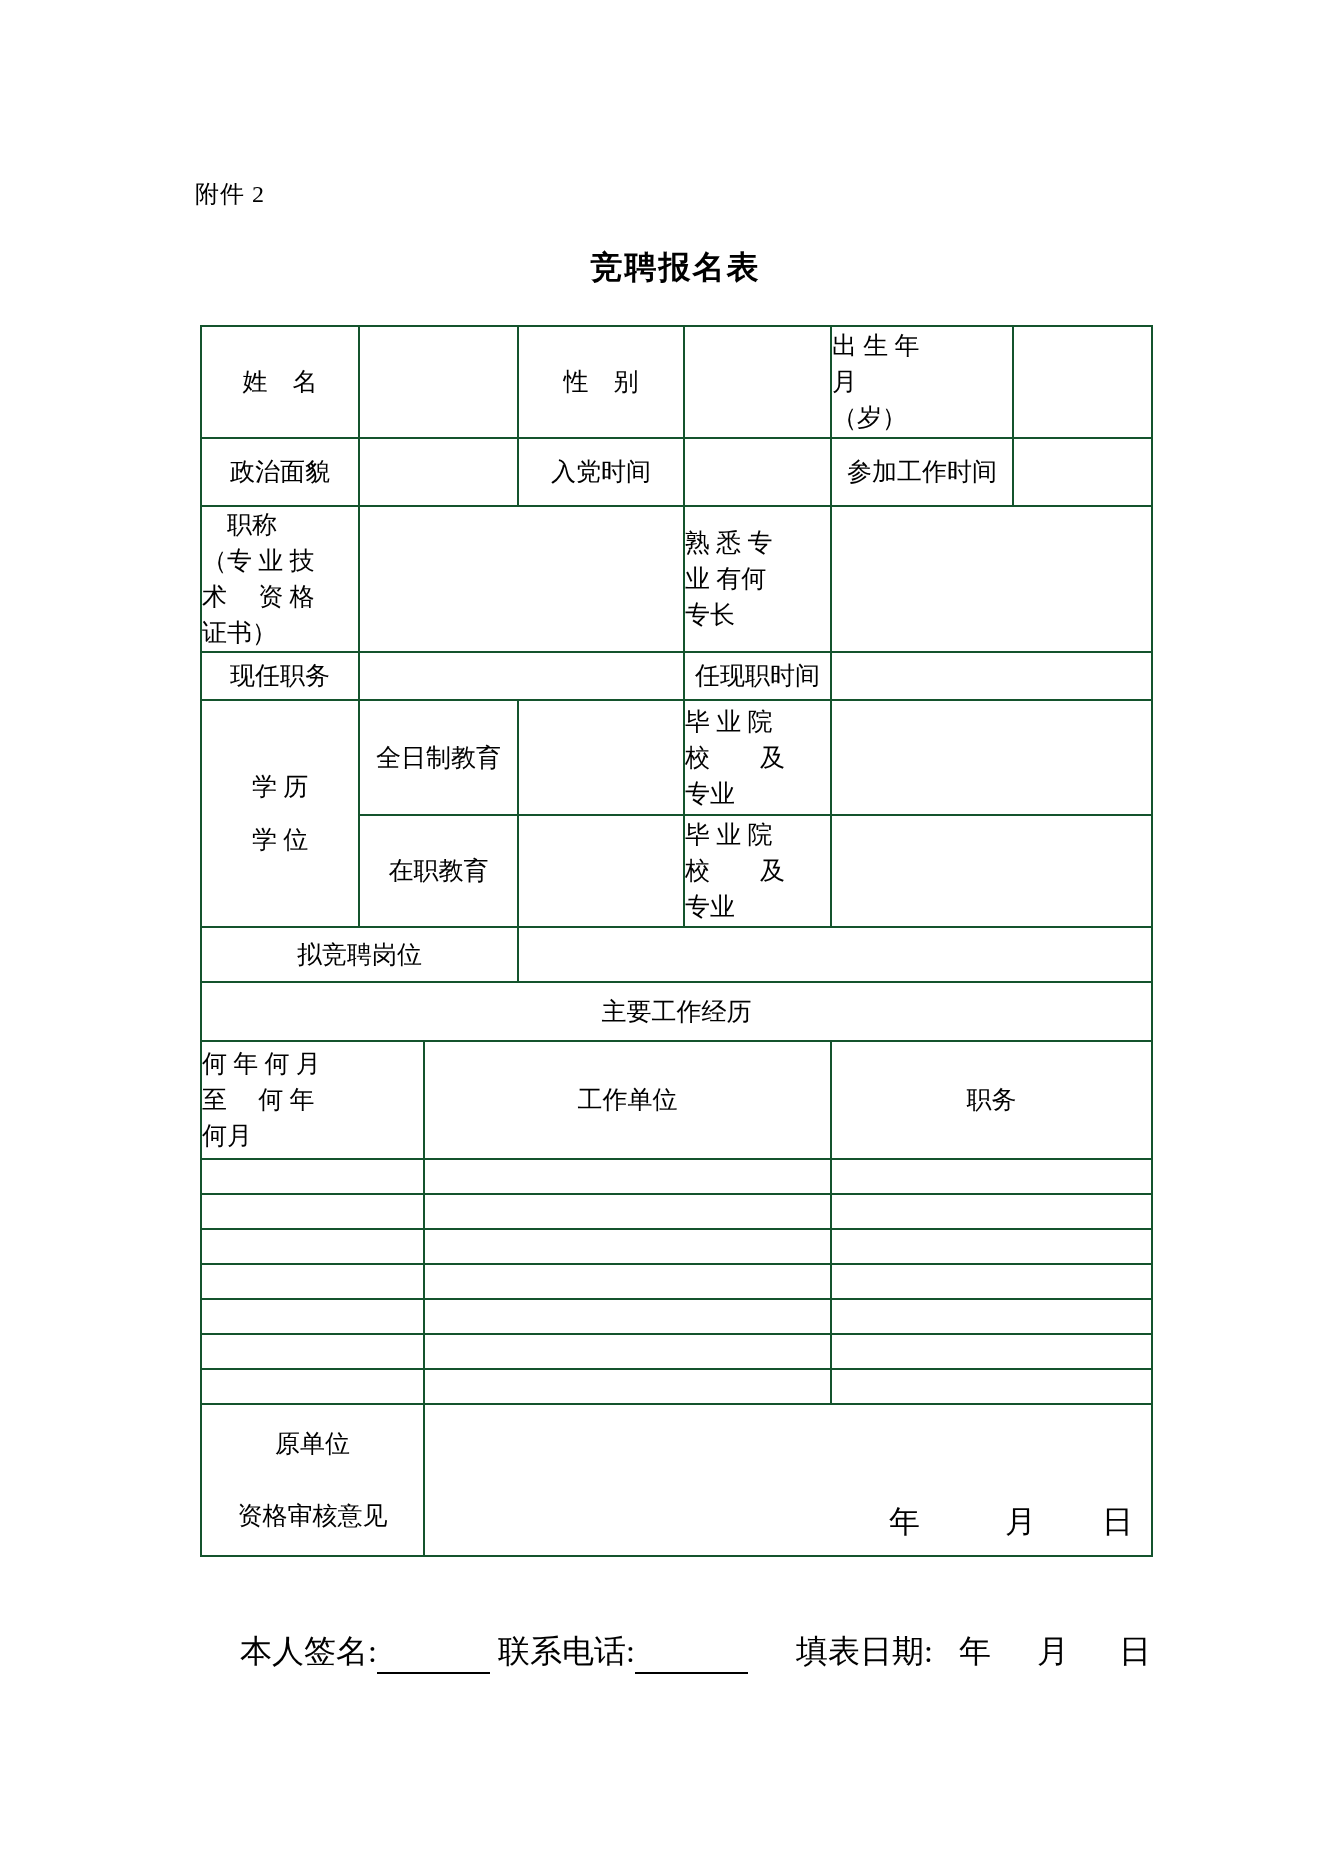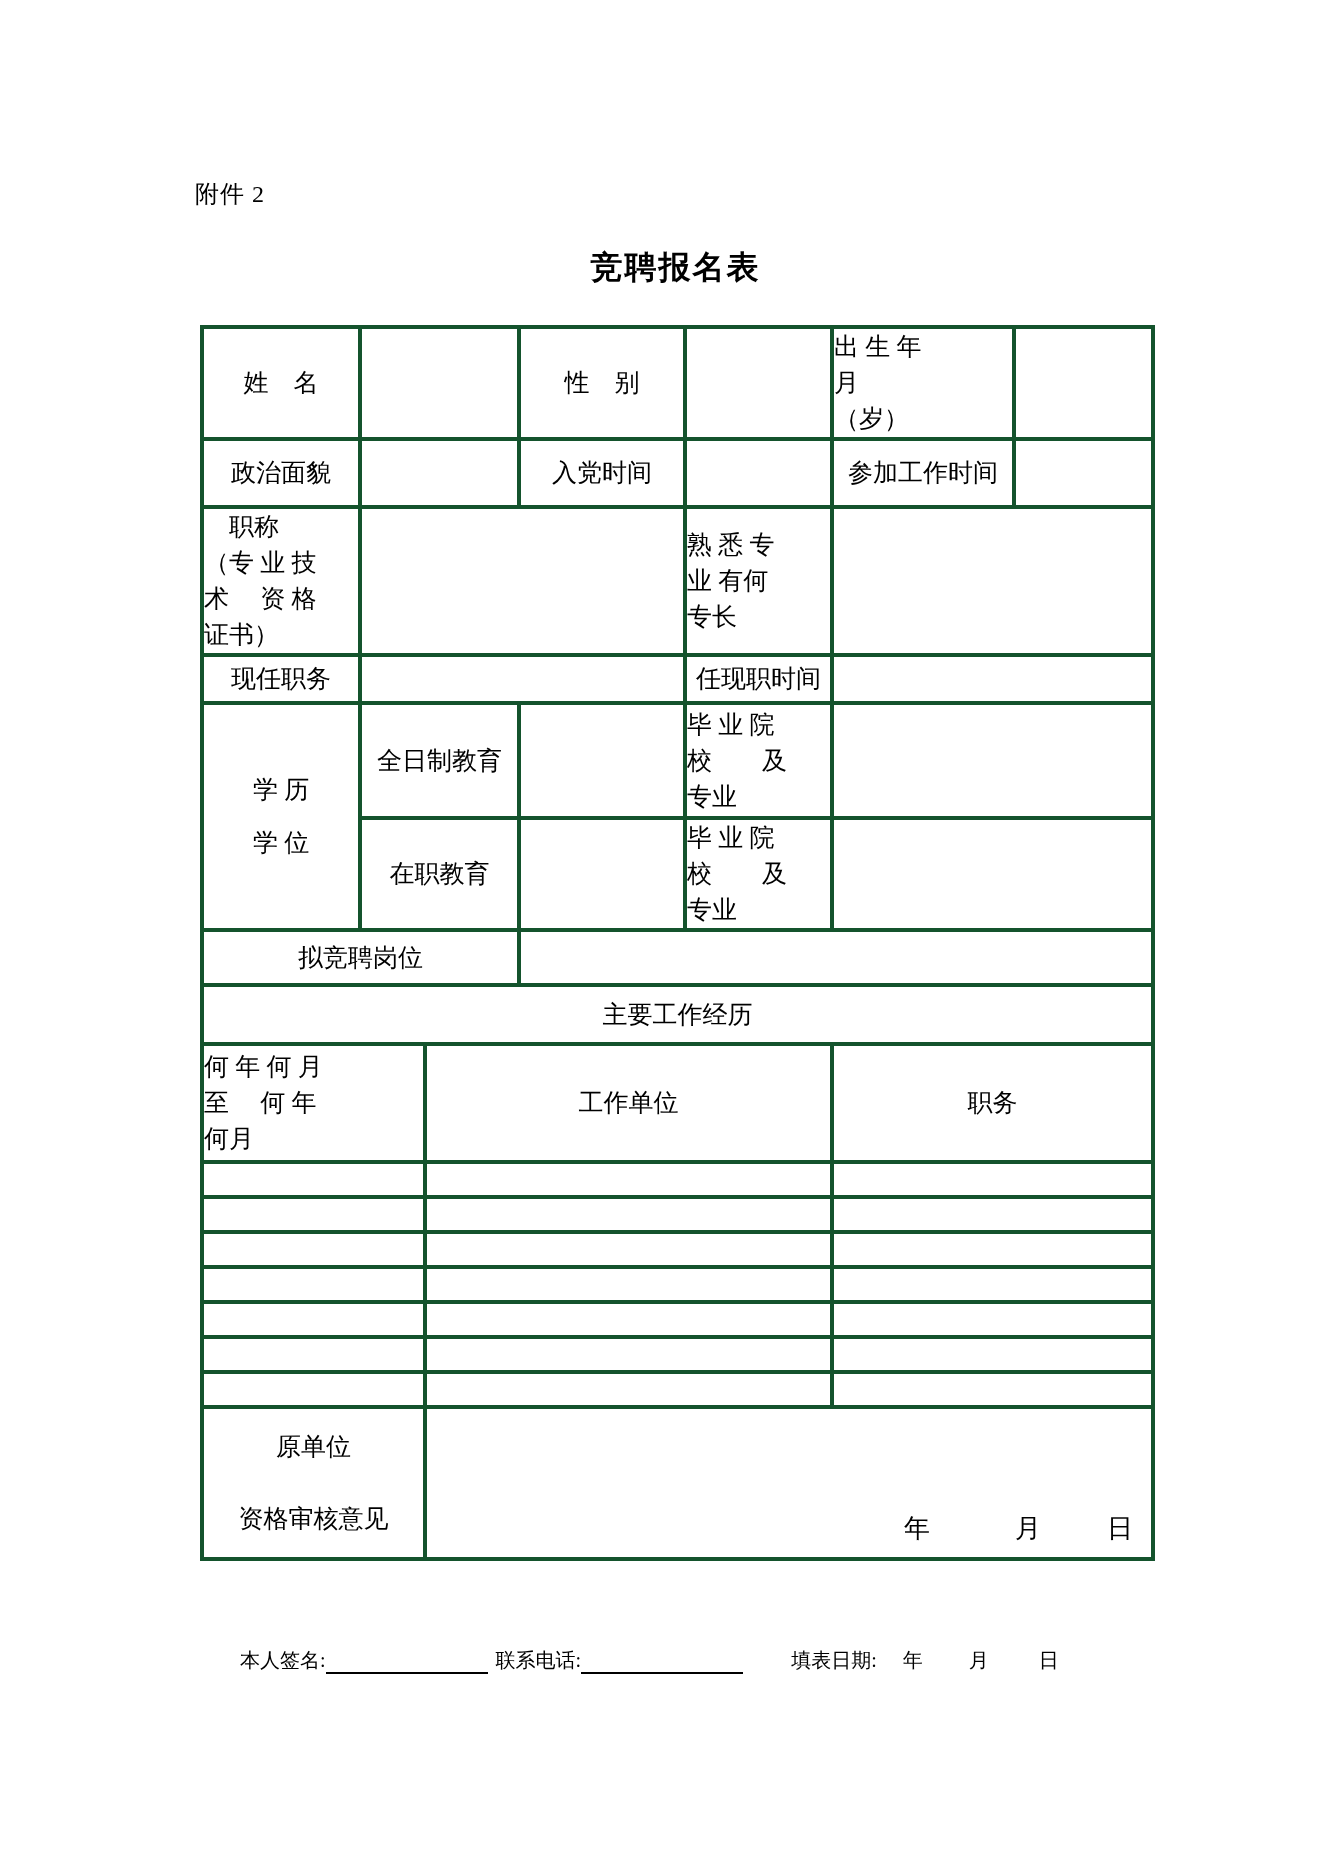--- a/index.html
+++ b/index.html
@@ -11,37 +11,37 @@
   .attachment { position:absolute; left:195px; top:178px; font-size:24px; letter-spacing:1px; }
   .doc-title {
     position:absolute; left:200px; top:246px; width:951px; text-align:center;
     font-size:32px; font-weight:bold; letter-spacing:2px;
   }
   table.form {
     position:absolute; left:200px; top:325px;
     border-collapse:collapse; table-layout:fixed; width:951px;
     font-size:25px; line-height:1.44;
   }
-  table.form td { border:4px solid #14532d; padding:0; vertical-align:middle; overflow:hidden; }
+  table.form td { border:2px solid #14532d; padding:0; vertical-align:middle; overflow:hidden; }
   .c { text-align:center; }
   .pre { white-space:pre-line; }
   .padl18 { padding-left:18px; text-align:left; }
   .padl40 { padding-left:40px; text-align:left; }
   .pad40side { padding-left:44px; padding-right:30px; text-align:left; }
   .padl14 { padding-left:14px; text-align:left; }
   .lh2 { line-height:2.1; }
   .thickb td { border-bottom-width:3px; }
   .reviewcell { position:relative; }
-  .review-date { position:absolute; right:18px; bottom:10px; font-size:26px; }
+  .review-date { position:absolute; right:18px; bottom:10px; font-size:31px; }
   .review-date .m { margin-left:85px; }
   .review-date .d { margin-left:66px; }
   .review-label { padding-top:22px; }
   .footer-row {
     position:absolute; left:200px; top:1632px; width:951px; height:42px;
-    font-size:20px; display:flex; align-items:flex-end;
+    font-size:32px; display:flex; align-items:flex-end;
   }
   .footer-row .lbl { white-space:nowrap; }
   .uline { display:inline-block; width:162px; border-bottom:2px solid #000; height:24px; }
   .sig-start { margin-left:40px; }
   .phone-start { margin-left:8px; }
   .date-start { margin-left:48px; }
   .fy { margin-left:26px; }
   .fm { margin-left:46px; }
   .fd { margin-left:50px; }
 </style>

